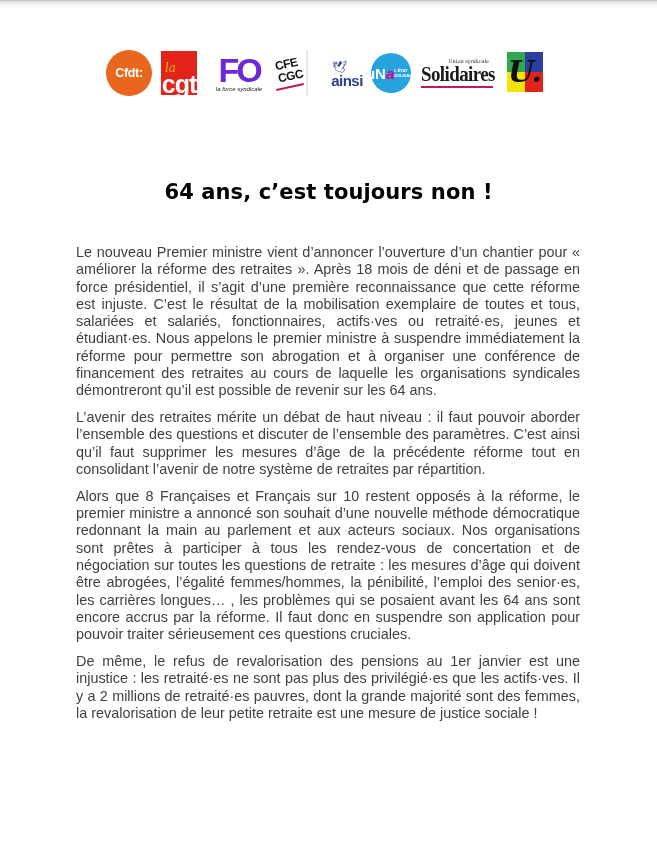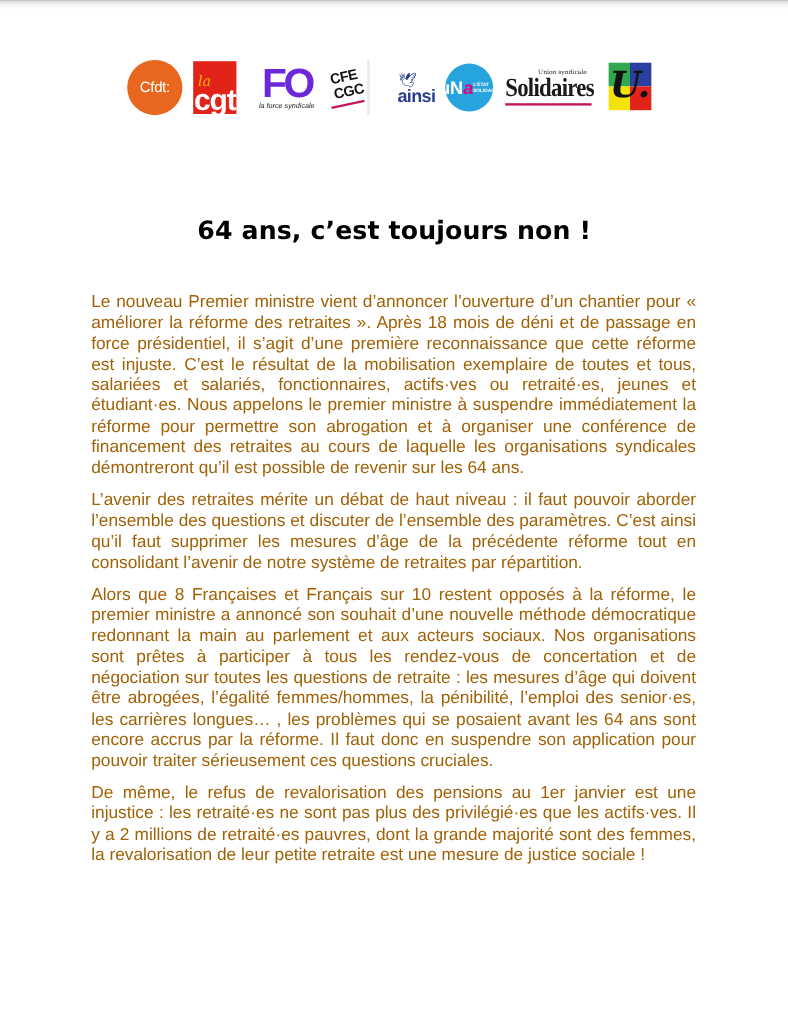--- a/index.html
+++ b/index.html
@@ -6,21 +6,21 @@
   html, body { width: 657px; height: 848px; background: #ffffff; overflow: hidden; }
   body { position: relative; font-family: "Liberation Sans", sans-serif; color: #111; }
   .top-shadow { position: absolute; left: 0; top: 0; width: 657px; height: 8px;
     background: linear-gradient(#b8b8b8 0px, #dcdcdc 1px, #f4f4f4 4px, #ffffff 8px); }
 
   .logos { position: absolute; left: 0; top: 48px; width: 657px; height: 52px; }
   .logo { position: absolute; top: 0; height: 48px; display: flex; align-items: center; justify-content: center; }
 
   
   .cfdt { left: 106px; width: 46px; height: 46px; top: 2px; border-radius: 50%; background: #e8661d;
-    color: #fff; font-weight: normal; font-size: 12.5px; letter-spacing: -0.3px; justify-content: center; }
+    color: #fff; font-weight: bold; font-size: 12.5px; letter-spacing: -0.3px; justify-content: center; }
   
   .cgt { left: 161px; width: 36px; height: 44px; top: 3px; background: #e2231a; color: #fff;
     flex-direction: column; justify-content: flex-end; padding-bottom: 2px; }
   .cgt .la { font-family: "DejaVu Serif", serif; font-style: italic; color: #f5b400; font-size: 12px; line-height: 12px; margin-bottom: 1px; margin-left: 4px; align-self: flex-start; }
   .cgt .txt { font-weight: bold; font-size: 25px; line-height: 18px; letter-spacing: -1px; }
   
   .fo { left: 215px; width: 48px; height: 46px; top: 2px; flex-direction: column; }
   .fo .big { color: #6d28d9; font-weight: bold; font-size: 34px; line-height: 32px; letter-spacing: -3px; }
   .fo .sub { font-size: 6px; color: #222; font-style: italic; line-height: 7px; white-space: nowrap; }
   
@@ -48,21 +48,21 @@
   .uni .q { position: absolute; width: 50%; height: 50%; }
   .uni .q1 { left: 0; top: 0; background: #2fa84f; }
   .uni .q2 { left: 50%; top: 0; background: #2b3fa0; }
   .uni .q3 { left: 0; top: 50%; background: #f4e20b; }
   .uni .q4 { left: 50%; top: 50%; background: #e2231a; }
   .uni .u { position: relative; font-family: "DejaVu Serif", serif; font-style: italic; font-weight: bold; font-size: 30px; color: #111; line-height: 30px; }
 
   .title { position: absolute; left: 0; top: 180px; width: 657px; text-align: center;
     font-family: "DejaVu Sans", sans-serif; font-weight: bold; font-size: 21px; color: #000; letter-spacing: 0.1px; }
 
-  .body { position: absolute; left: 76px; top: 244px; width: 504px; font-size: 14.4px; line-height: 17.3px; color: #a16207; }
+  .body { position: absolute; left: 76px; top: 244px; width: 504px; font-size: 14.4px; line-height: 17.3px; color: #404040; }
   .body p { text-align: justify; margin-bottom: 9.5px; }
 </style>
 </head>
 <body>
 
 <div class="top-shadow"></div>
 
 <div class="logos">
   <div class="logo cfdt">
     <span>Cfdt:</span>

